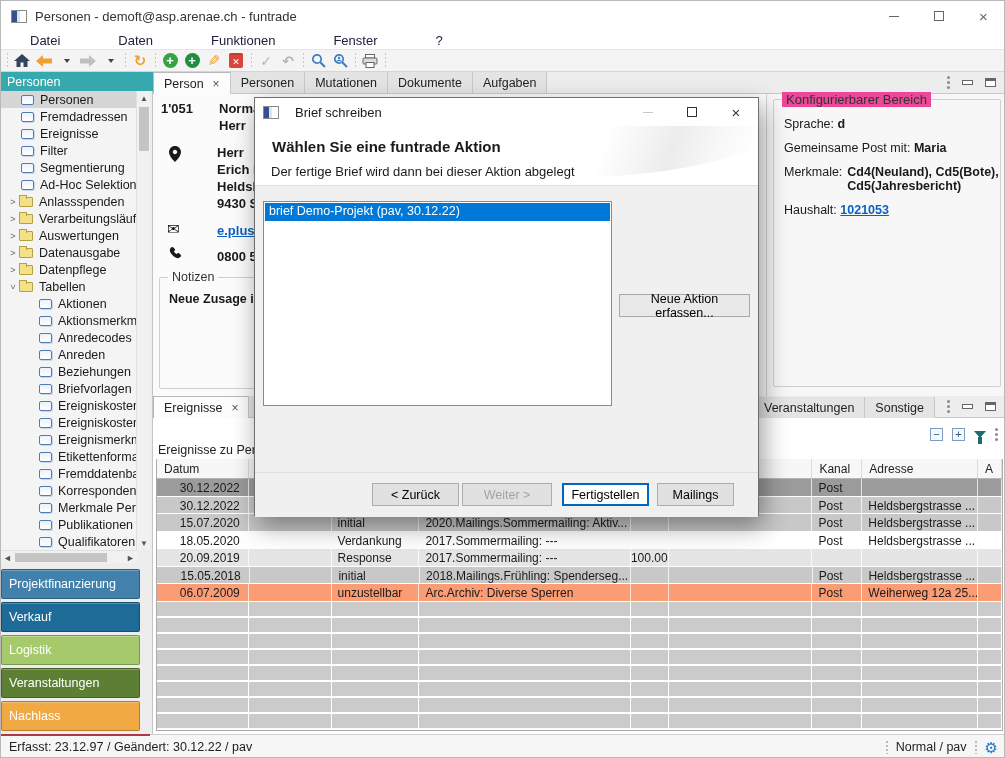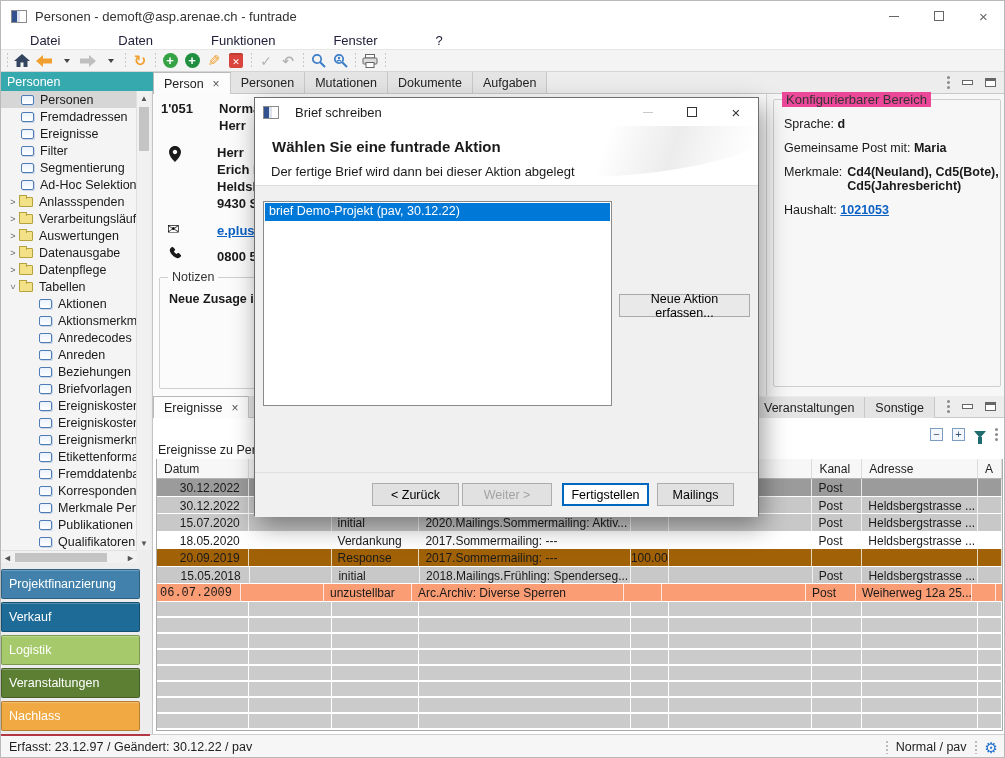--- a/index.html
+++ b/index.html
@@ -98,21 +98,21 @@
   .trow{display:flex;height:17.5px;border-bottom:1px solid #FFF;}
   .trow .cell{font-size:12px;padding-top:2px;overflow:hidden;white-space:nowrap;border-right:1px solid rgba(255,255,255,.75);}
   .trow .cell{padding-left:6px;}
   .trow .cell.c0{text-align:right;padding-right:8px;padding-left:0;}
   .trow .cell.c4{text-align:right;padding-right:4px;padding-left:0;}
   .trow-empty{display:flex;height:16px;background:#CBCBCB;border-bottom:2px solid #FFF;}
   .trow-empty .cell{border-right:1px solid #FFF;}
   .bg-selected{background:#9B9B9B;}
   .bg-gray{background:#C8C8C8;}
   .bg-white{background:#FFFFFF;}
-  .bg-green{background:#a16207;}
+  .bg-green{background:#e5e5e5;}
   .bg-red{background:#FA9C74;}
   
   .statusbar{position:absolute;left:0;top:733px;width:1005px;height:25px;background:#F6F6F6;border-top:1px solid #CFCFCF;display:flex;align-items:center;font-size:12.5px;color:#222;}
   .statusbar::before{content:"";position:absolute;left:0;top:-1px;width:149px;height:2px;background:#B23644;}
   .sb-left{margin-left:8px;}
   .sb-right{margin-left:auto;display:flex;align-items:center;gap:8px;padding-right:8px;}
   .vdots{width:2px;height:13px;background-image:repeating-linear-gradient(#BBB 0 2px,transparent 2px 4px);}
   .gear{color:#2272CC;font-size:15px;line-height:1;}
   
   .dialog{position:absolute;left:253px;top:96px;width:505px;height:419px;background:#F0F0F0;border:1px solid #6F6F6F;box-shadow:4px 10px 24px rgba(0,0,0,.4);z-index:50;}
@@ -557,21 +557,21 @@
             <span class="cell c1" style="width: 83px;"></span>
             <span class="cell c2" style="width: 88px;">initial</span>
             <span class="cell c3" style="width: 212px;">2018.Mailings.Frühling: Spenderseg...</span>
             <span class="cell c4" style="width: 38px;"></span>
             <span class="cell c5" style="width: 144px;"></span>
             <span class="cell c6" style="width: 50px;">Post</span>
             <span class="cell c7" style="width: 116px;">Heldsbergstrasse ...</span>
             <span class="cell c8" style="width: 24px;"></span>
           </div>
           <div class="trow bg-red">
-            <span class="cell c0" style="width: 84px; font-family: Liberation Mono, monospace;">06.07.2009</span>
+            <span class="cell c0" style="width: 92px;">06.07.2009</span>
             <span class="cell c1" style="width: 83px;"></span>
             <span class="cell c2" style="width: 88px;">unzustellbar</span>
             <span class="cell c3" style="width: 212px;">Arc.Archiv: Diverse Sperren</span>
             <span class="cell c4" style="width: 38px;"></span>
             <span class="cell c5" style="width: 144px;"></span>
             <span class="cell c6" style="width: 50px;">Post</span>
             <span class="cell c7" style="width: 116px;">Weiherweg 12a 25...</span>
             <span class="cell c8" style="width: 24px;"></span>
           </div>
           <div class="trow-empty">

